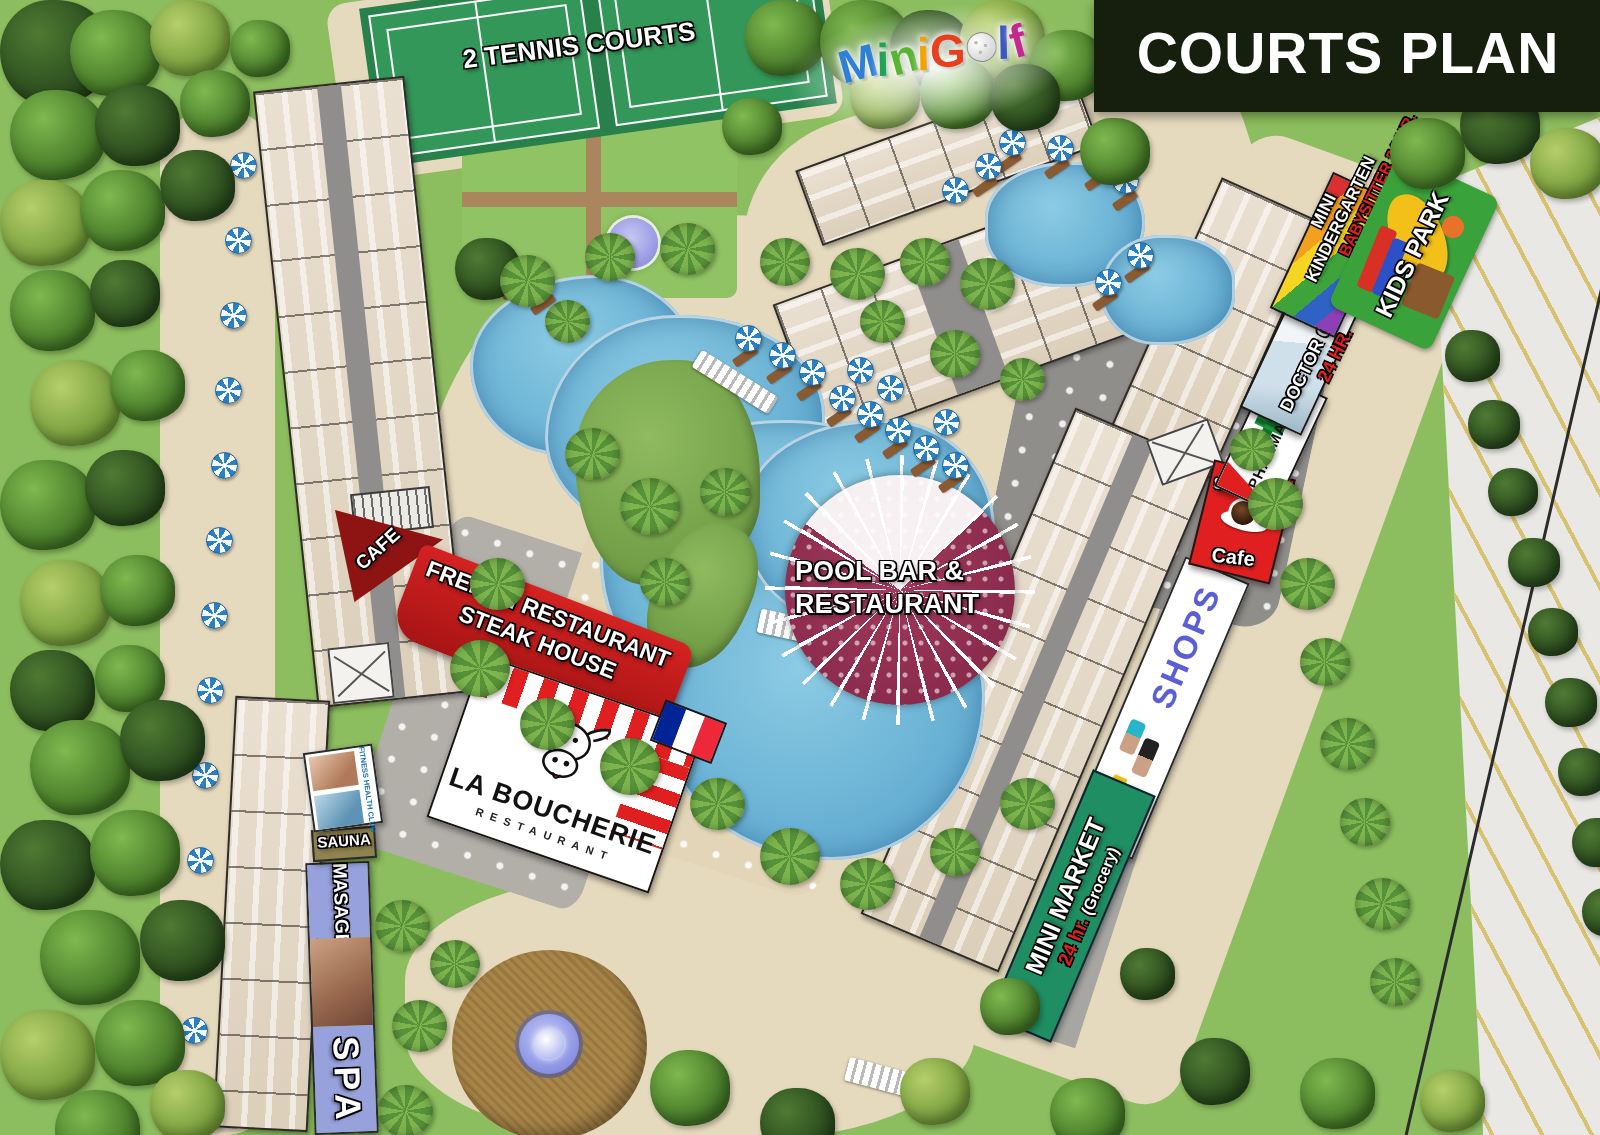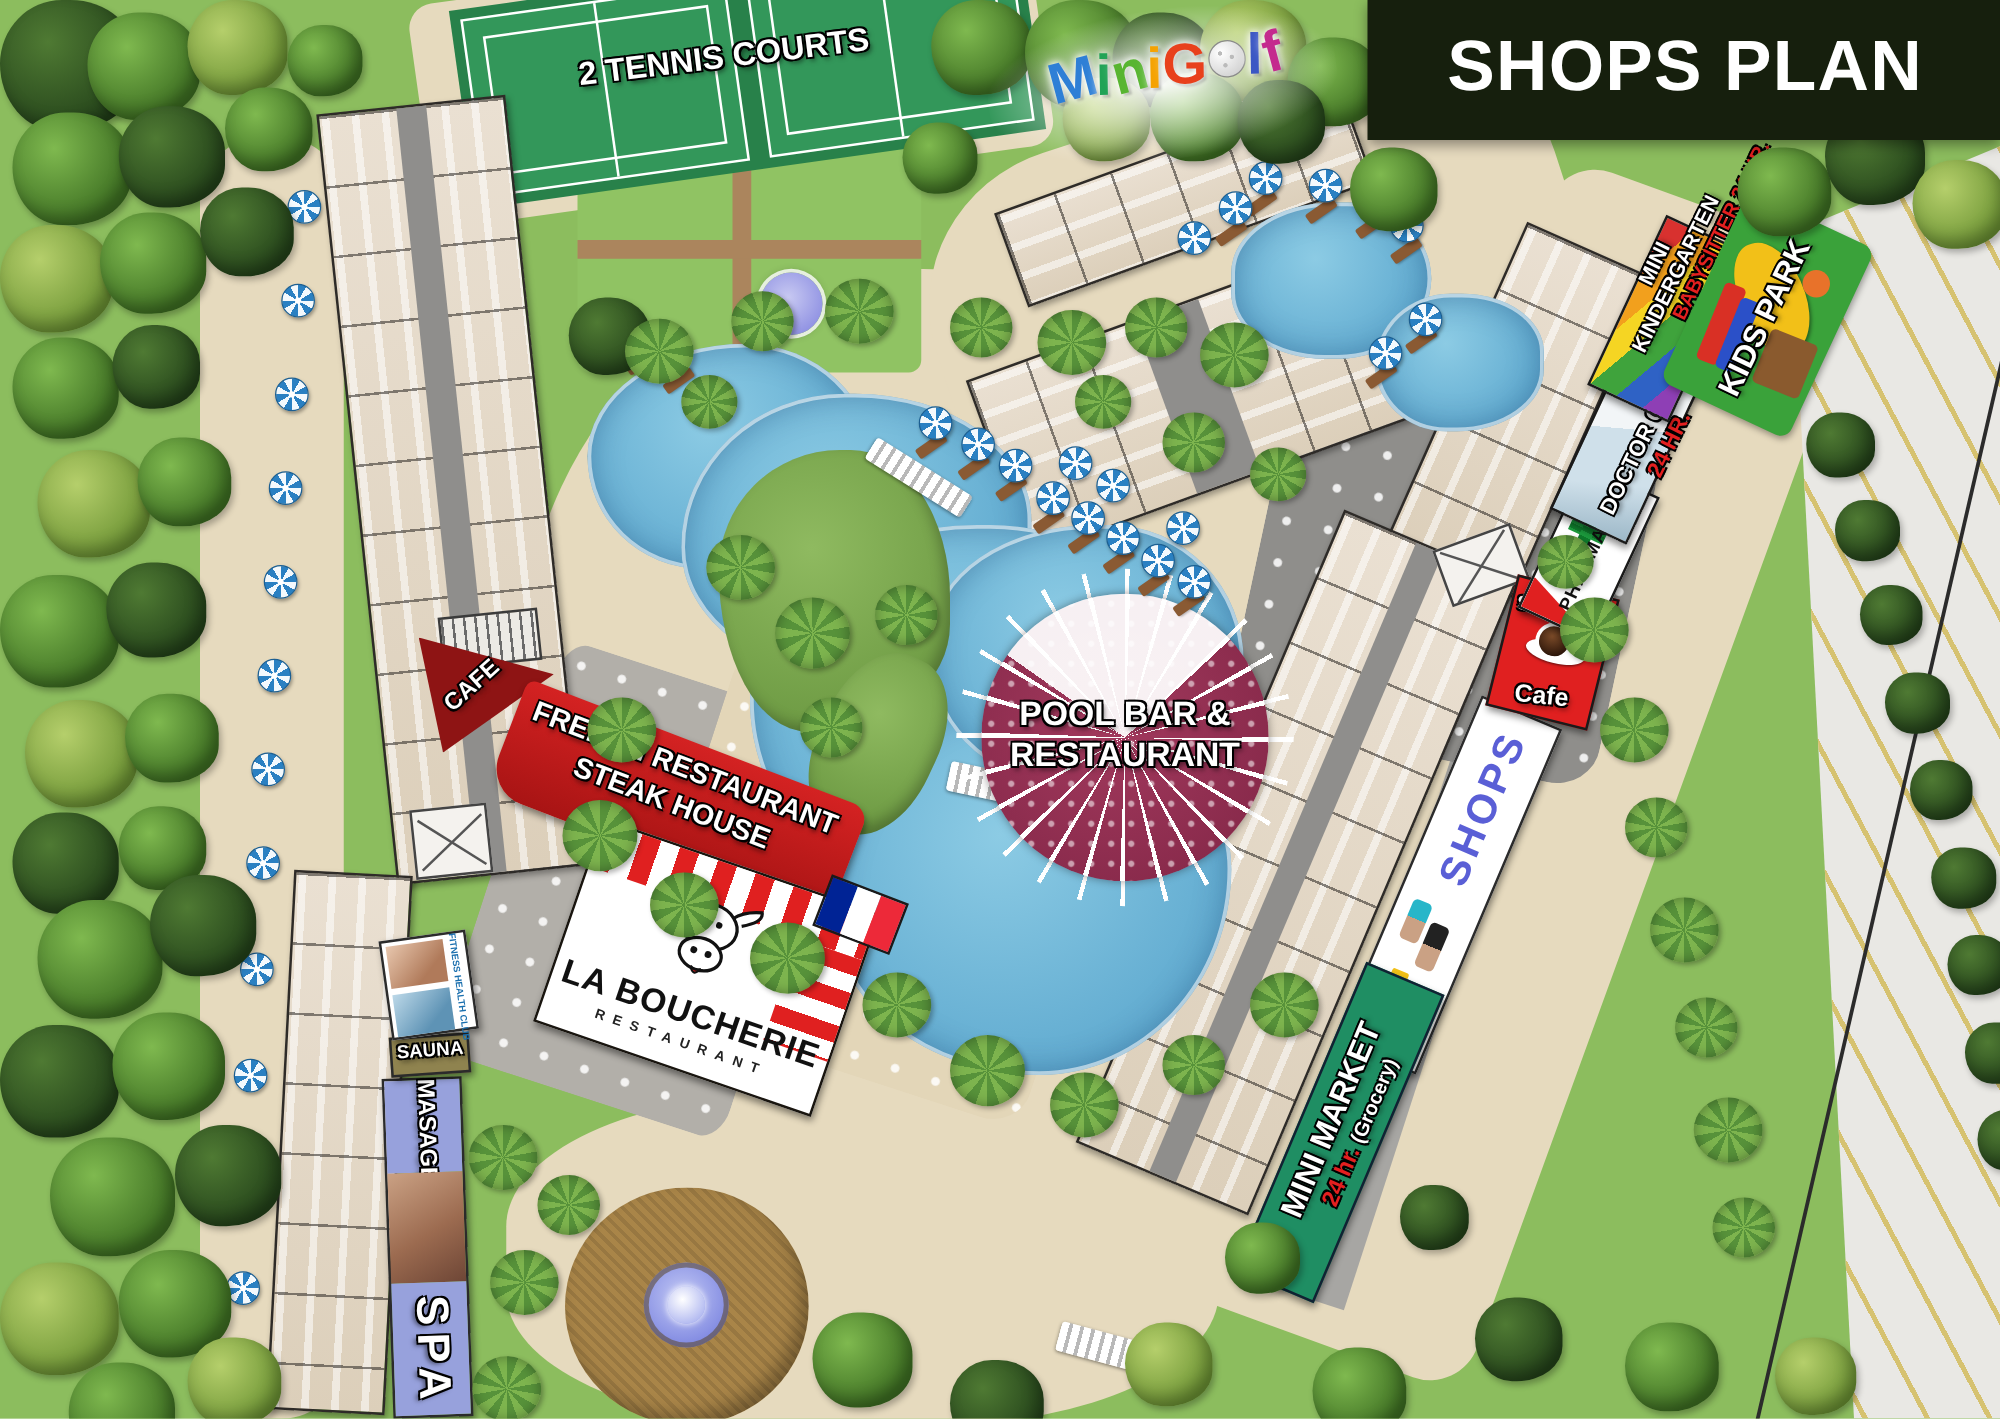--- a/index.html
+++ b/index.html
@@ -157,21 +157,21 @@
   <div class="bridge" style="left:690px;top:372px;width:90px;height:20px;transform:rotate(32deg);"></div>
   <div class="bridge" style="left:492px;top:712px;width:118px;height:24px;transform:rotate(55deg);"></div>
   <div class="bridge" style="left:845px;top:1072px;width:120px;height:24px;transform:rotate(15deg);"></div>
   <div class="bridge" style="left:758px;top:618px;width:92px;height:24px;transform:rotate(12deg);"></div>
 
   <div class="pool" style="left:985px;top:162px;width:160px;height:125px;border-radius:55% 45% 50% 50%/48% 52% 55% 45%;"></div>
   <div class="pool" style="left:1100px;top:235px;width:135px;height:110px;border-radius:48% 52% 55% 45%/55% 45% 48% 52%;"></div>
 
   <div class="poolbar-spokes" style="left:765px;top:455px;width:270px;height:270px;"></div>
   <div class="poolbar" style="left:785px;top:475px;width:230px;height:230px;"></div>
-  <div class="lbl" style="left:795px;top:555px;width:210px;text-align:center;font-size:27px;line-height:33px;">
+  <div class="lbl" style="left:795px;top:555px;width:210px;text-align:left;font-size:27px;line-height:33px;">
     <span style="position:static;display:block;">POOL BAR &amp;</span>
     <span style="position:static;display:block;">RESTAURANT</span>
   </div>
 
   <div style="left:335px;top:510px;width:108px;height:92px;background:#8e1414;clip-path:polygon(0 0,100% 32%,18% 100%);box-shadow:2px 2px 4px rgba(0,0,0,.4);"></div>
   <div class="lbl" style="left:352px;top:538px;font-size:19px;transform:rotate(-42deg);">CAFE</div>
 
   <div style="left:396px;top:592px;width:292px;height:96px;background:linear-gradient(#d42222,#a81414);transform:rotate(21deg);border-radius:8px 14px 8px 30px;box-shadow:2px 3px 6px rgba(0,0,0,.45);"></div>
   <div class="lbl" style="left:398px;top:598px;width:290px;text-align:center;font-size:23px;line-height:30px;transform:rotate(21deg);">
     <span style="position:static;display:block;">FRENCH RESTAURANT</span>
@@ -267,21 +267,21 @@
 
   <div style="left:1358px;top:168px;width:112px;height:168px;background:#3aa23a;transform:rotate(25deg);border-radius:10px;box-shadow:2px 2px 5px rgba(0,0,0,.35);"></div>
   <div style="left:1392px;top:192px;width:52px;height:92px;background:#f2c018;transform:rotate(-18deg);border-radius:40% 55% 45% 50%;box-shadow:1px 2px 3px rgba(0,0,0,.4);"></div>
   <div style="left:1368px;top:226px;width:18px;height:66px;background:#d93025;transform:rotate(22deg);border-radius:4px;"></div>
   <div style="left:1382px;top:238px;width:16px;height:60px;background:#2b50c8;transform:rotate(22deg);border-radius:4px;"></div>
   <div style="left:1408px;top:268px;width:40px;height:46px;background:#8a5a2e;transform:rotate(22deg);border-radius:4px;"></div>
   <div style="left:1442px;top:216px;width:22px;height:22px;background:#e8722a;border-radius:50%;"></div>
   <div class="lbl vtxt" style="left:1322px;top:240px;width:180px;text-align:center;font-size:25px;transform:rotate(-64deg);">KIDS PARK</div>
 
   <div style="left:1094px;top:0;width:506px;height:112px;background:#161f0d;box-shadow:0 4px 10px rgba(0,0,0,.4);z-index:8;"></div>
-  <div style="left:1108px;top:20px;width:480px;text-align:center;color:#fff;font-size:57px;font-weight:800;letter-spacing:1px;z-index:9;white-space:nowrap;">SHOPS PLAN</div>
+  <div style="left:1108px;top:20px;width:480px;text-align:center;color:#fff;font-size:57px;font-weight:800;letter-spacing:1px;z-index:9;white-space:nowrap;">COURTS PLAN</div>
 
   <div class="lbl" style="left:462px;top:30px;font-size:26px;transform:rotate(-7deg);z-index:7;">2 TENNIS COURTS</div>
 
   <div class="glow" style="left:790px;top:8px;width:280px;height:120px;transform:rotate(-8deg);z-index:7;"></div>
   <div id="minigolf" style="left:812px;top:26px;width:240px;text-align:center;font-size:46px;font-weight:800;transform:rotate(-8deg);z-index:8;white-space:nowrap;"><span style="position: static; color: rgb(46, 127, 214); display: inline-block; text-shadow: rgb(255, 255, 255) 0px 0px 6px, rgb(255, 255, 255) 0px 0px 10px, rgba(0, 0, 0, 0.35) 2px 2px 2px; transform: rotate(-7deg);">M</span><span style="position: static; color: rgb(33, 163, 86); display: inline-block; text-shadow: rgb(255, 255, 255) 0px 0px 6px, rgb(255, 255, 255) 0px 0px 10px, rgba(0, 0, 0, 0.35) 2px 2px 2px; transform: rotate(7deg);">i</span><span style="position: static; color: rgb(88, 181, 49); display: inline-block; text-shadow: rgb(255, 255, 255) 0px 0px 6px, rgb(255, 255, 255) 0px 0px 10px, rgba(0, 0, 0, 0.35) 2px 2px 2px; transform: rotate(-7deg);">n</span><span style="position: static; color: rgb(245, 162, 0); display: inline-block; text-shadow: rgb(255, 255, 255) 0px 0px 6px, rgb(255, 255, 255) 0px 0px 10px, rgba(0, 0, 0, 0.35) 2px 2px 2px; transform: rotate(7deg);">i</span><span style="position: static; display: inline-block; text-shadow: rgb(255, 255, 255) 0px 0px 6px, rgb(255, 255, 255) 0px 0px 10px, rgba(0, 0, 0, 0.35) 2px 2px 2px; transform: rotate(-7deg);"> </span><span style="position: static; color: rgb(232, 64, 28); display: inline-block; text-shadow: rgb(255, 255, 255) 0px 0px 6px, rgb(255, 255, 255) 0px 0px 10px, rgba(0, 0, 0, 0.35) 2px 2px 2px; transform: rotate(7deg);">G</span><span class="ball" style="position: static;"></span><span style="position: static; color: rgb(59, 87, 196); display: inline-block; text-shadow: rgb(255, 255, 255) 0px 0px 6px, rgb(255, 255, 255) 0px 0px 10px, rgba(0, 0, 0, 0.35) 2px 2px 2px; transform: rotate(7deg);">l</span><span style="position: static; color: rgb(196, 42, 142); display: inline-block; text-shadow: rgb(255, 255, 255) 0px 0px 6px, rgb(255, 255, 255) 0px 0px 10px, rgba(0, 0, 0, 0.35) 2px 2px 2px; transform: rotate(-7deg);">f</span></div>
 
 <div class="tree d" style="left: 0px; top: 0px; width: 110px; height: 104.5px; z-index: 5;"></div>
     <div class="tree g" style="left: 70px; top: 10px; width: 90px; height: 85.5px; z-index: 5;"></div>
     <div class="tree y" style="left: 150px; top: 0px; width: 80px; height: 76px; z-index: 5;"></div>
     <div class="tree g" style="left: 10px; top: 90px; width: 95px; height: 90.25px; z-index: 5;"></div>

